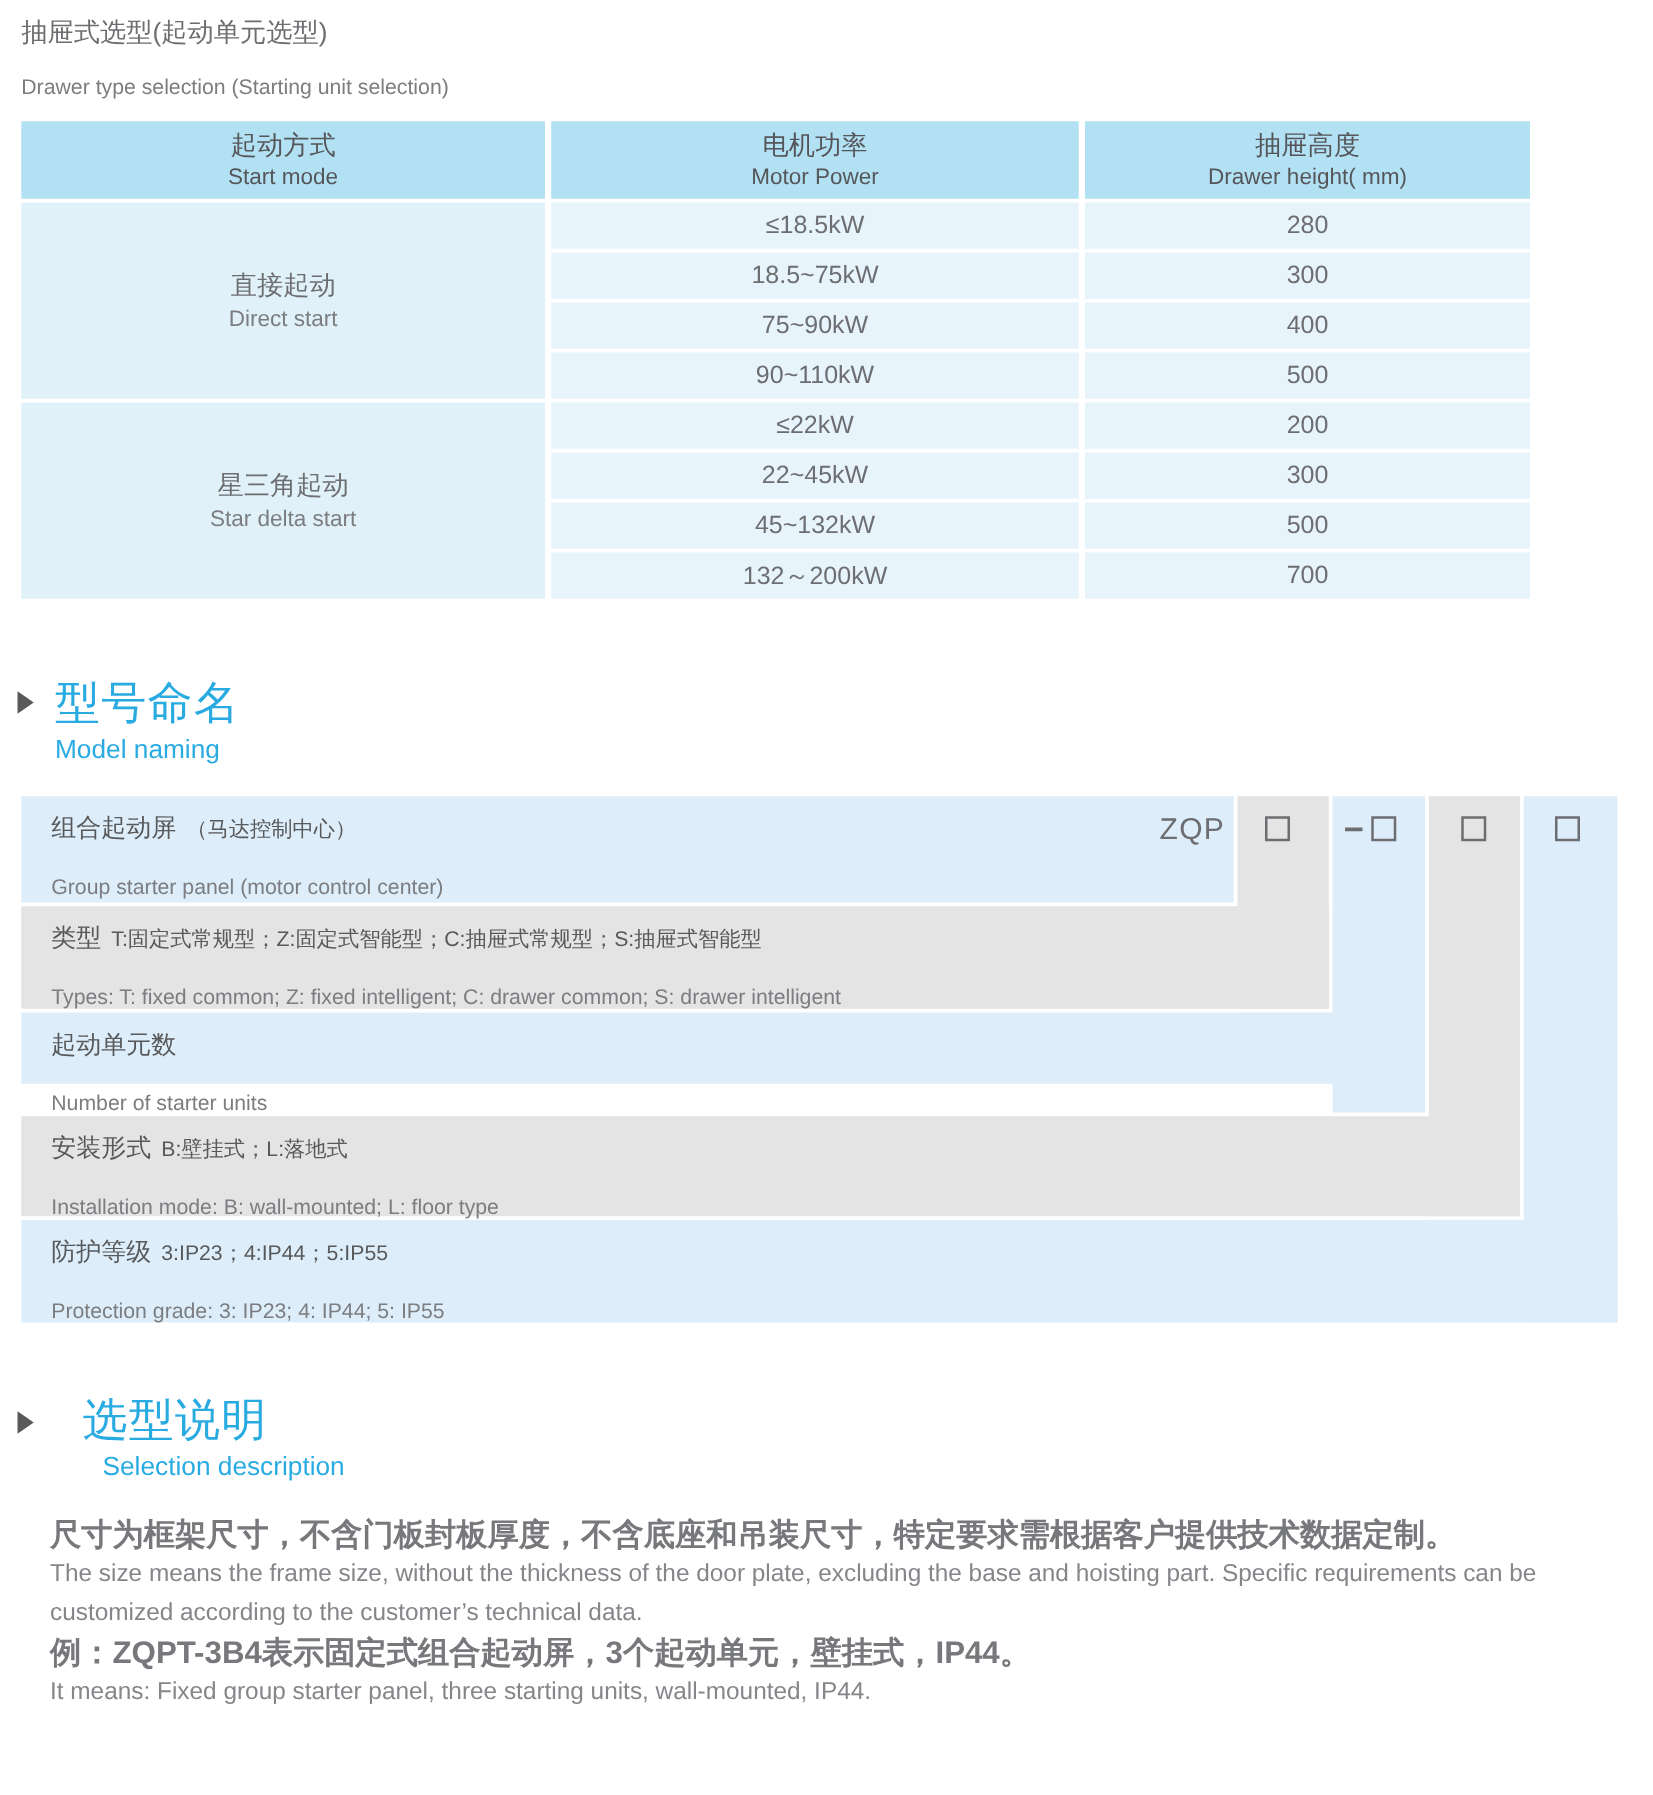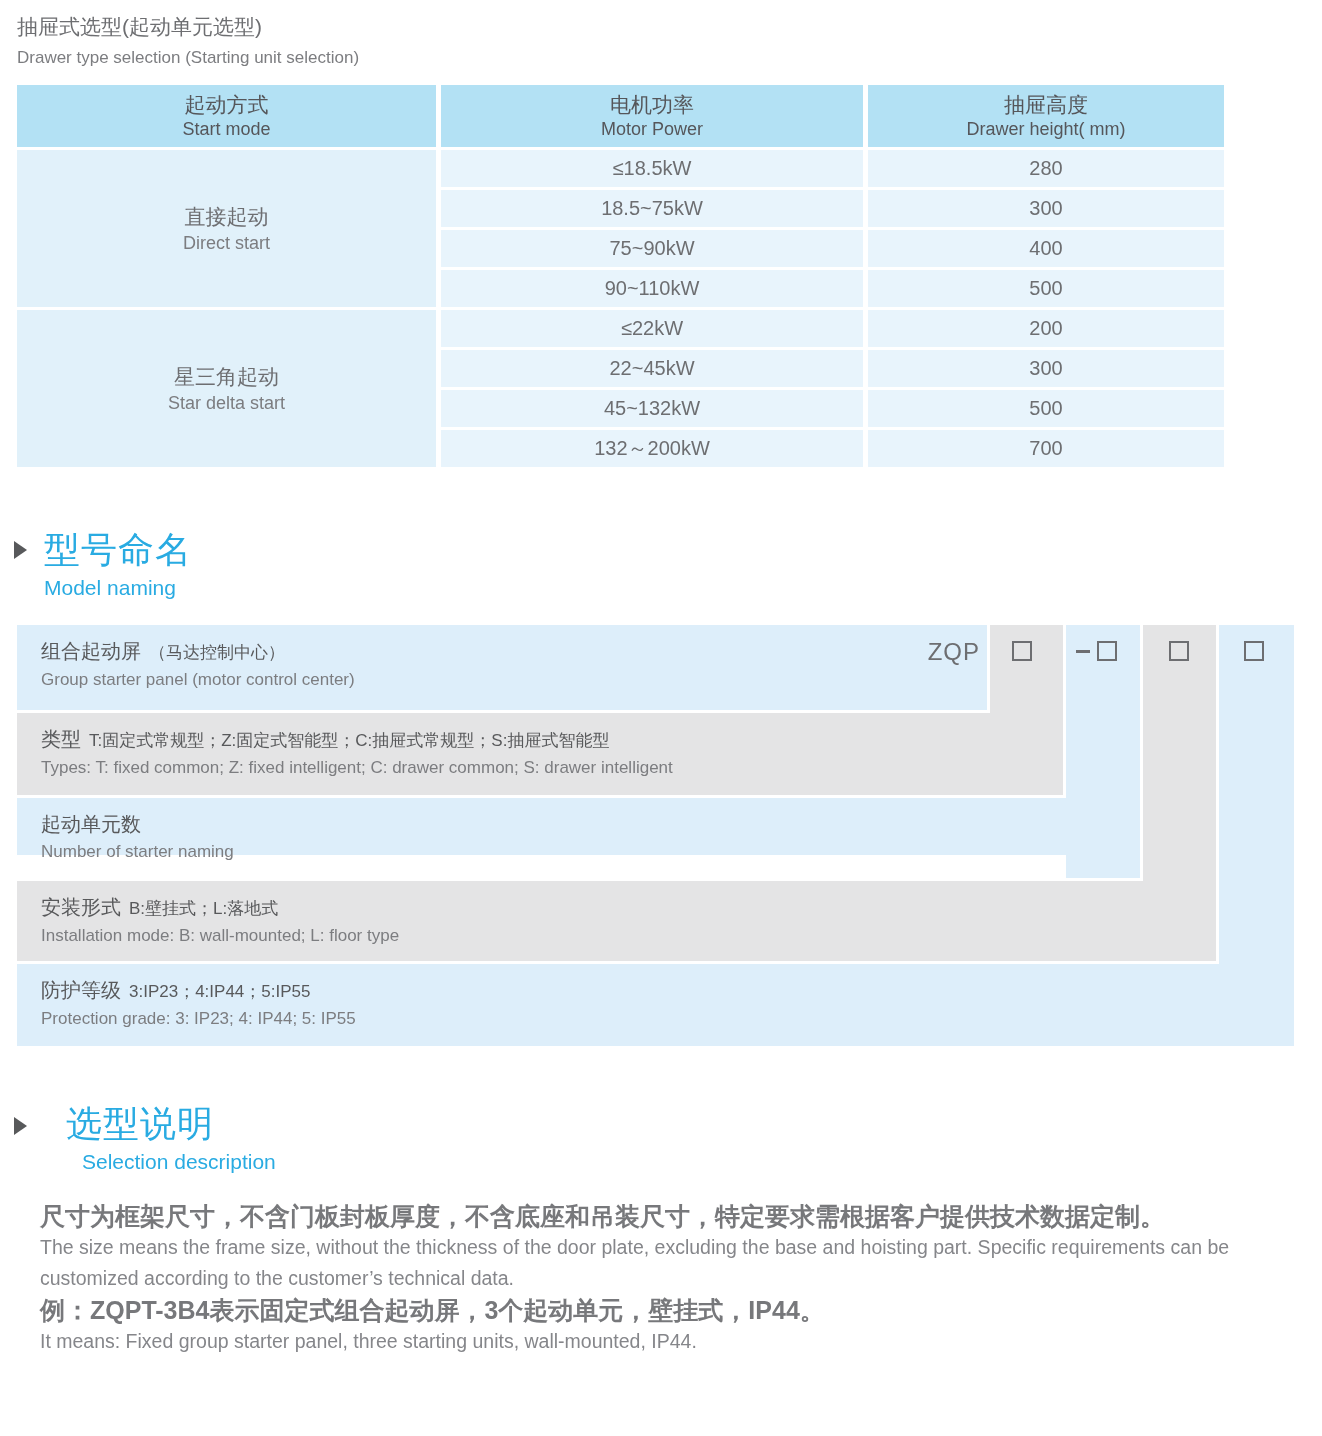--- a/index.html
+++ b/index.html
@@ -6,21 +6,21 @@
   body{
     width:1322px;height:1436px;overflow:hidden;
     font-family:"Liberation Sans","DejaVu Sans",sans-serif;
     -webkit-font-smoothing:antialiased;
   }
   .page{position:relative;width:1322px;height:1436px;}
 
   
   .title-block{padding:14px 0 0 17px;}
   .title-cn{font-size:21px;color:#6d6e71;line-height:26px;}
-  .title-en{font-size:17px;color:#7c7d80;line-height:24px;margin-top:6px;}
+  .title-en{font-size:17px;color:#7c7d80;line-height:24px;margin-top:18px;}
 
   
   table.sel-table{
     border-collapse:separate;border-spacing:5px 3px;
     margin:12px 0 0 12px;table-layout:fixed;
   }
   .sel-table th,.sel-table td{padding:0;text-align:center;vertical-align:middle;}
   .sel-table th{background:#b3e1f4;height:62px;font-weight:normal;}
   .th-cn{font-size:21px;color:#55565a;line-height:27px;}
   .th-en{font-size:18px;color:#55565a;line-height:23px;}
@@ -55,21 +55,21 @@
   .lv3-band{top:173px;width:1123px;height:57px;}
   .lv4-band{top:256px;width:1199px;height:80px;}
   .lv5-band{top:339px;width:1277px;height:82px;}
   .col2{left:990px;top:0;width:73px;height:170px;}
   .col3{left:1066px;top:0;width:74px;height:253px;}
   .col4{left:1143px;top:0;width:73px;height:336px;}
   .col5{left:1219px;top:0;width:75px;height:421px;}
   .band-text{padding:13px 0 0 24px;}
   .band-cn{font-size:20px;color:#58595b;line-height:27px;}
   .band-cn .cn-detail{font-size:17px;margin-left:8px;}
-  .band-en{font-size:17px;color:#7c7d80;line-height:25px;margin-top:1px;}
+  .band-en{font-size:17px;color:#7c7d80;line-height:25px;margin-top:20px;}
   .code-prefix{
     position:absolute;left:905px;top:12px;width:75px;text-align:right;
     font-size:24px;color:#6d6e71;letter-spacing:1px;line-height:30px;
   }
   .code-box{
     position:absolute;top:16px;width:20px;height:20px;
     border:2px solid #6d6e71;background:transparent;box-sizing:border-box;
   }
   .box-1{left:1012px;}.box-2{left:1097px;}.box-3{left:1169px;}.box-4{left:1244px;}
   .code-dash{position:absolute;left:1076px;top:25px;width:14px;height:3px;background:#6d6e71;}
@@ -170,21 +170,21 @@
       </div>
     <div class="nm-band lv2-band bg-gray" id="nm-band-1">
         <div class="band-text">
           <div class="band-cn"><span>类型</span><span class="cn-detail">T:固定式常规型；Z:固定式智能型；C:抽屉式常规型；S:抽屉式智能型</span></div>
           <div class="band-en">Types: T: fixed common; Z: fixed intelligent; C: drawer common; S: drawer intelligent</div>
         </div>
       </div>
     <div class="nm-band lv3-band bg-blue" id="nm-band-2">
         <div class="band-text">
           <div class="band-cn"><span>起动单元数</span></div>
-          <div class="band-en">Number of starter naming</div>
+          <div class="band-en">Number of starter units</div>
         </div>
       </div>
     <div class="nm-band lv4-band bg-gray" id="nm-band-3">
         <div class="band-text">
           <div class="band-cn"><span>安装形式</span><span class="cn-detail">B:壁挂式；L:落地式</span></div>
           <div class="band-en">Installation mode: B: wall-mounted; L: floor type</div>
         </div>
       </div>
     <div class="nm-band lv5-band bg-blue" id="nm-band-4">
         <div class="band-text">

